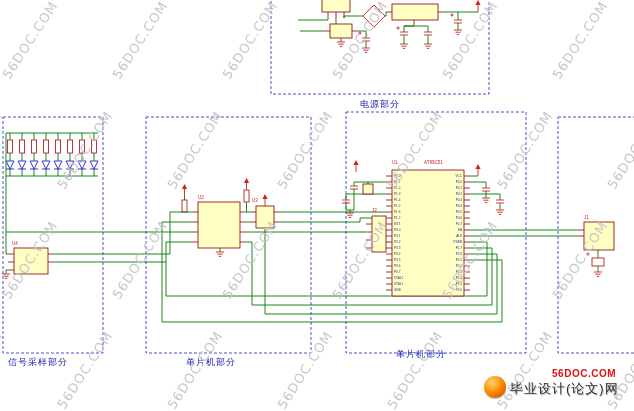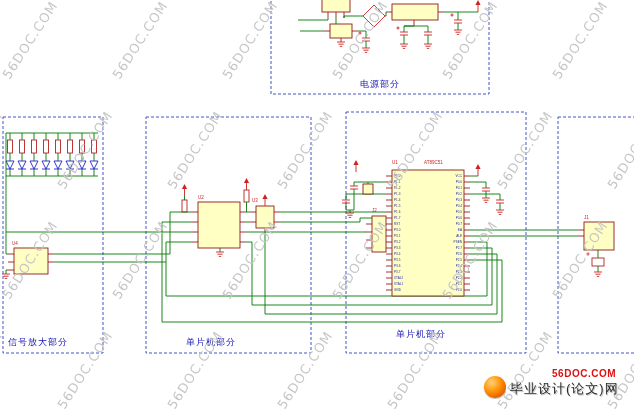--- a/index.html
+++ b/index.html
@@ -1,19 +1,19 @@
 <!DOCTYPE html>
 <html><head>
 <meta charset="utf-8">
 <style>
   html,body{margin:0;padding:0;background:#fff;}
   .stage{position:relative;width:634px;height:411px;background:#ffffff;overflow:hidden;
          font-family:"Liberation Sans","DejaVu Sans",sans-serif;}
   .schem{position:absolute;left:0;top:0;z-index:1;}
-  .sec-label{position:absolute;z-index:2;color:#1414b4;font-size:9px;letter-spacing:1px;white-space:nowrap;}
+  .sec-label{position:absolute;z-index:2;color:#1414b4;font-size:9px;letter-spacing:1px;white-space:nowrap;margin-top:20px;}
   .watermarks{position:absolute;inset:0;z-index:3;pointer-events:none;}
   .wm{position:absolute;color:#c6c6c6;font-size:13px;letter-spacing:1px;white-space:nowrap;
       transform:translate(-50%,-50%) rotate(-57deg);font-family:"DejaVu Sans",sans-serif;}
   .footer{position:absolute;left:476px;top:364px;width:158px;height:44px;z-index:4;}
   .logo{position:absolute;left:8px;top:12px;width:22px;height:22px;border-radius:50%;
         background:radial-gradient(circle at 35% 30%,#ffd27a 0%,#ff9000 45%,#d94f00 85%);
         box-shadow:0 1px 1px rgba(0,0,0,.25);}
   .site{position:absolute;right:18px;top:4px;color:#dd1111;font-size:10px;font-weight:bold;letter-spacing:.5px;}
   .sitename{position:absolute;left:34px;top:16px;color:#2b2b2b;font-size:13px;font-weight:normal;
             letter-spacing:1px;text-shadow:1px 1px 0 #c9c9c9;white-space:nowrap;}
@@ -210,21 +210,21 @@
       <path class="pin" d="M578 230h6M578 236h6"></path>
       <text class="ref" x="584" y="219">J1</text>
       <path class="wire" d="M598 250V258M598 266V272"></path>
       <rect class="res" x="592" y="258" width="12" height="8"></rect>
       <use href="#plus" transform="translate(588,254)"></use>
       <use href="#gnd" transform="translate(598,272)"></use>
     </g>
   </svg>
 
   <div class="sec-label" style="left:360px;top:78px">电源部分</div>
-  <div class="sec-label" style="left:8px;top:336px">信号放大部分</div>
+  <div class="sec-label" style="left:8px;top:336px">信号采样部分</div>
   <div class="sec-label" style="left:186px;top:336px">单片机部分</div>
   <div class="sec-label" style="left:396px;top:328px">单片机部分</div>
 
   <div class="watermarks">
       <span class="wm" style="left: 30px; top: 40px;">56DOC.COM</span>
       <span class="wm" style="left: 140px; top: 40px;">56DOC.COM</span>
       <span class="wm" style="left: 250px; top: 40px;">56DOC.COM</span>
       <span class="wm" style="left: 360px; top: 40px;">56DOC.COM</span>
       <span class="wm" style="left: 470px; top: 40px;">56DOC.COM</span>
       <span class="wm" style="left: 580px; top: 40px;">56DOC.COM</span>

